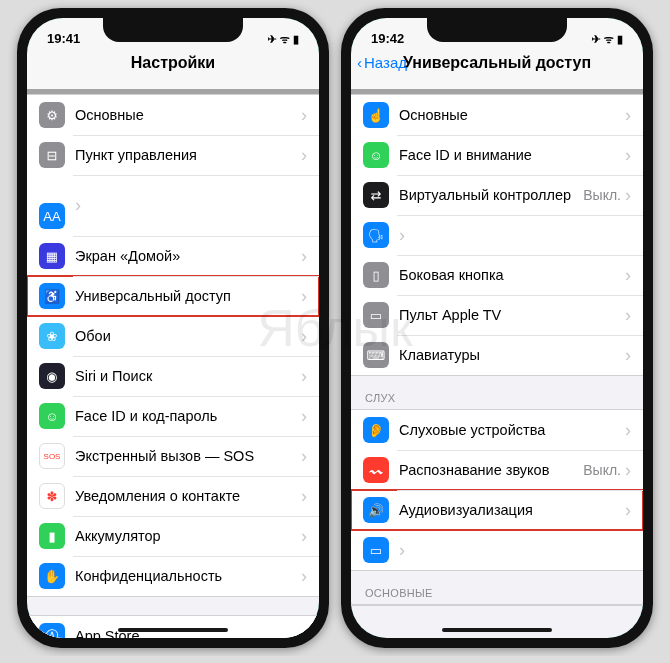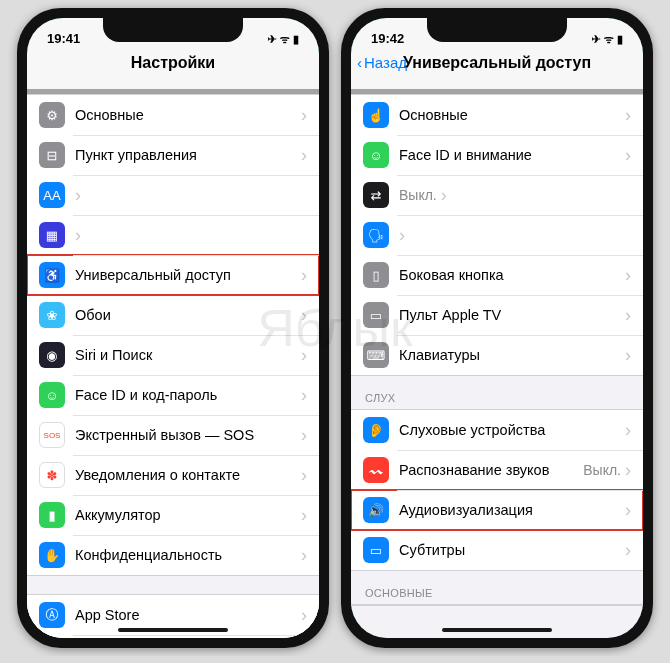--- a/index.html
+++ b/index.html
@@ -170,25 +170,26 @@
             <div class="icon" style="background: rgb(142, 142, 147); color: rgb(255, 255, 255); font-size: 13px;">⚙</div>
             <div class="label">Основные</div>
             <div class="chev">›</div>
           </div>
           <div class="row">
             <div class="icon" style="background: rgb(142, 142, 147); color: rgb(255, 255, 255); font-size: 13px;">⊟</div>
             <div class="label">Пункт управления</div>
             <div class="chev">›</div>
           </div>
           <div class="row">
-            <div class="icon" style="background: rgb(10, 132, 255); color: rgb(255, 255, 255); font-size: 13px;">AA</div>
+            <div class="icon" style="background: rgb(10, 132, 255); color: rgb(255, 255, 255); font-size: 13px; margin-top: 21px;">AA</div>
             <div class="chev">›</div>
           </div>
           <div class="row">
             <div class="icon" style="background: rgb(58, 58, 223); color: rgb(255, 255, 255); font-size: 13px;">▦</div>
+            <div class="label">Экран «Домой»</div>
             <div class="chev">›</div>
           </div>
           <div class="row highlighted">
             <div class="icon" style="background: rgb(10, 132, 255); color: rgb(255, 255, 255); font-size: 13px;">♿</div>
             <div class="label">Универсальный доступ</div>
             <div class="chev">›</div>
           </div>
           <div class="row">
             <div class="icon" style="background: rgb(56, 189, 248); color: rgb(255, 255, 255); font-size: 13px;">❀</div>
             <div class="label">Обои</div>
@@ -259,20 +260,21 @@
             <div class="label">Основные</div>
             <div class="chev">›</div>
           </div>
           <div class="row">
             <div class="icon" style="background: rgb(48, 209, 88); color: rgb(255, 255, 255); font-size: 13px;">☺</div>
             <div class="label">Face ID и внимание</div>
             <div class="chev">›</div>
           </div>
           <div class="row">
             <div class="icon" style="background: rgb(28, 28, 30); color: rgb(255, 255, 255); font-size: 13px;">⇄</div>
+            <div class="label">Виртуальный контроллер</div>
             <div class="value">Выкл.</div>
             <div class="chev">›</div>
           </div>
           <div class="row">
             <div class="icon" style="background: rgb(10, 132, 255); color: rgb(255, 255, 255); font-size: 13px;">🗣</div>
             <div class="chev">›</div>
           </div>
           <div class="row">
             <div class="icon" style="background: rgb(142, 142, 147); color: rgb(255, 255, 255); font-size: 13px;">▯</div>
             <div class="label">Боковая кнопка</div>
@@ -302,21 +304,20 @@
             <div class="value">Выкл.</div>
             <div class="chev">›</div>
           </div>
           <div class="row highlighted">
             <div class="icon" style="background: rgb(10, 132, 255); color: rgb(255, 255, 255); font-size: 13px;">🔊</div>
             <div class="label">Аудиовизуализация</div>
             <div class="chev">›</div>
           </div>
           <div class="row">
             <div class="icon" style="background: rgb(10, 132, 255); color: rgb(255, 255, 255); font-size: 13px;">▭</div>
-            <div class="label">Субтитры</div>
             <div class="chev">›</div>
           </div>
         </div>
         <div class="group-header">ОСНОВНЫЕ</div>
         <div class="group" style="margin-top: 0px;"></div>
       </div>
     <div class="home-indicator"></div>
   </div>
 </div>
 

